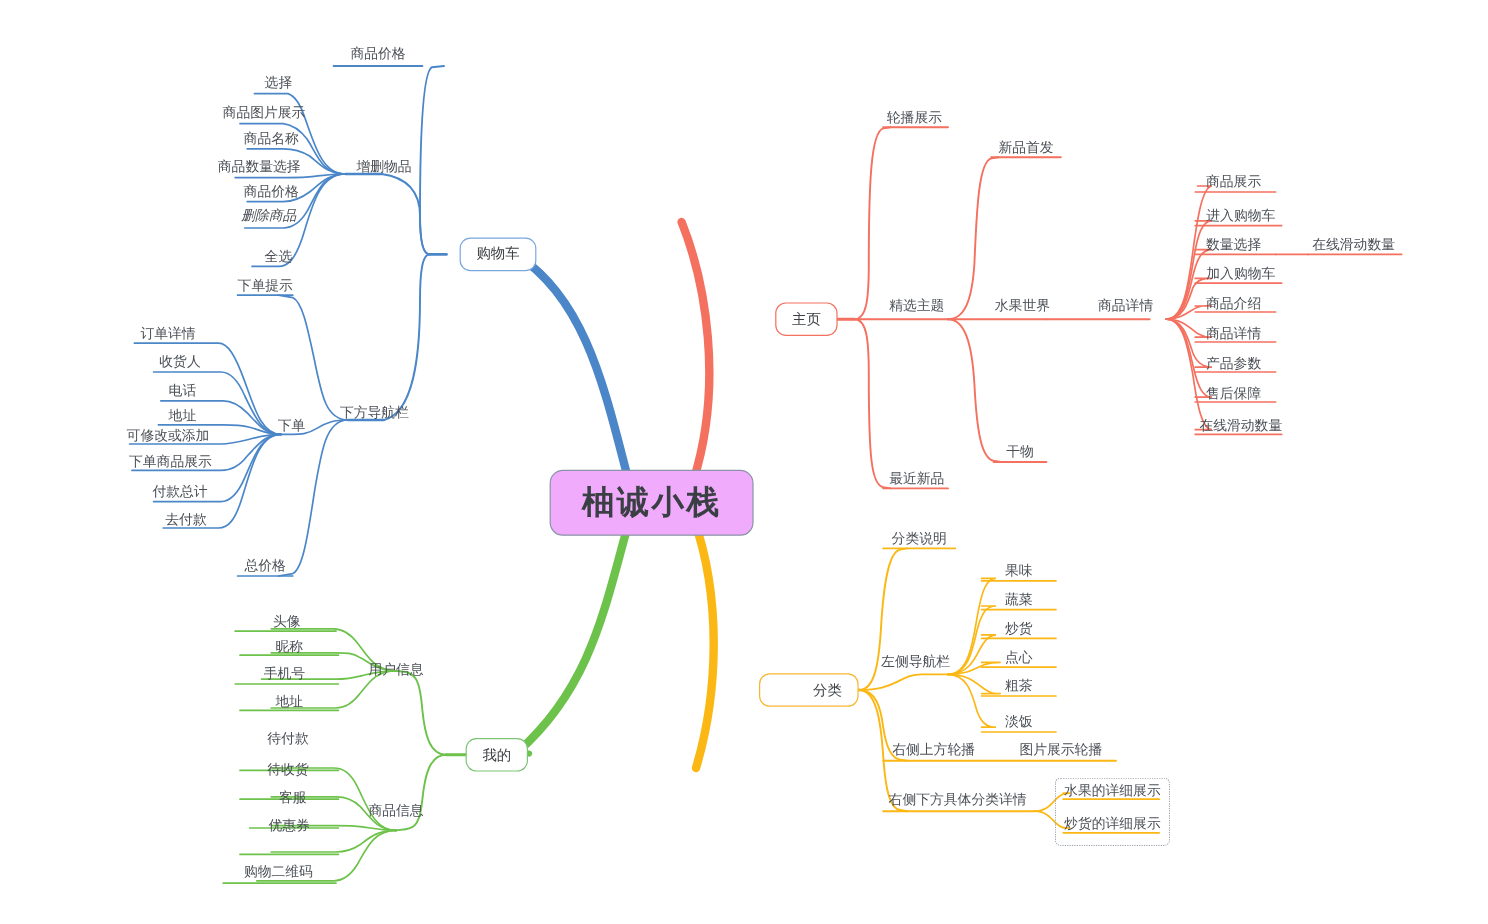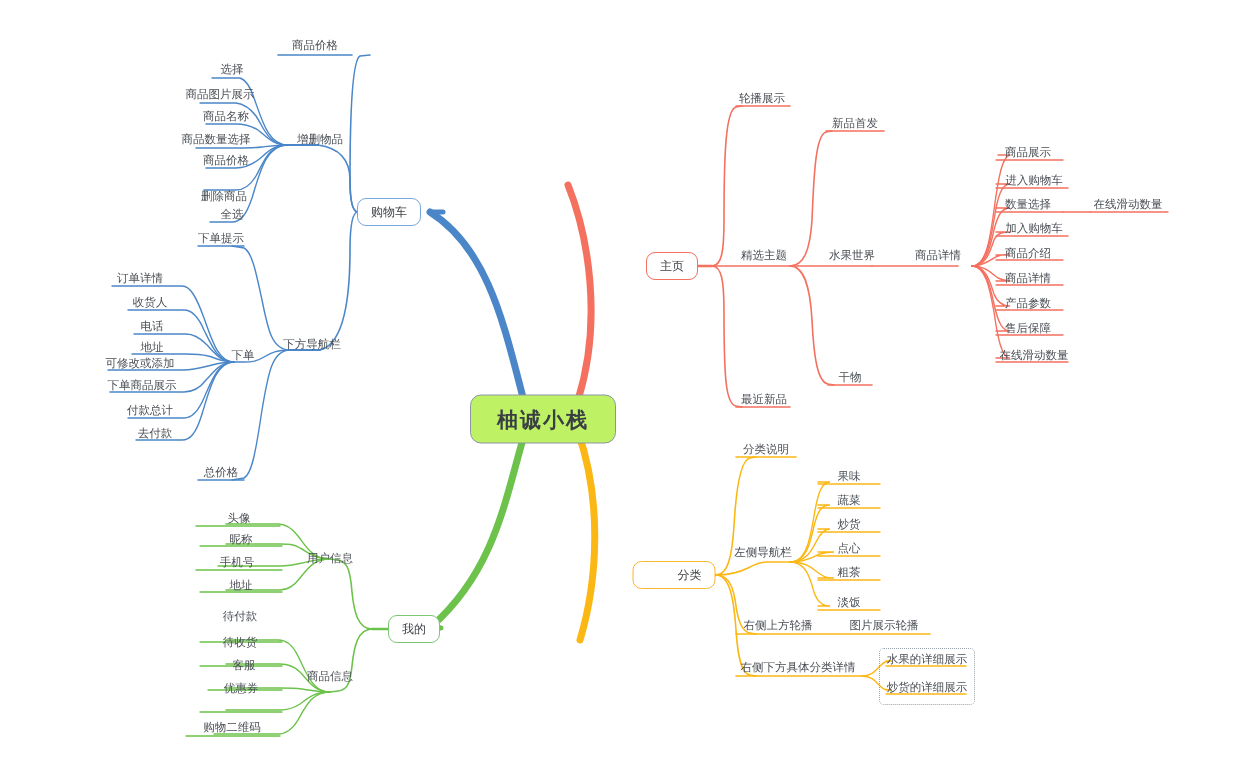--- a/index.html
+++ b/index.html
@@ -41,23 +41,23 @@
   .boxed {
     border: 1.4px solid #8a94a6;
     border-radius: 9px;
     background: #ffffff;
     padding: 7px 13px;
     font-size: 12px;
   }
   .root-node {
     border: 1.6px solid #8a94a6;
     border-radius: 11px;
-    background: #bef264;
+    background: #f0abfc;
     padding: 13px 26px;
-    font-size: 21px;
+    font-size: 27px;
     font-weight: bold;
     color: #3a3f44;
     letter-spacing: 2px;
     text-align: right;
   }
   .boxed.blue   { border-color: #7aa7de; }
   .boxed.red    { border-color: #f4705f; }
   .boxed.green  { border-color: #7cc576; }
   .boxed.yellow { border-color: #f9b633; }
 
@@ -213,32 +213,32 @@
       <path d="M200,666 L282,666" stroke="#6cc24a" stroke-width="1.4"></path>
       <path d="M208,690 L282,690" stroke="#6cc24a" stroke-width="1.4"></path>
       <path d="M200,712 L282,712" stroke="#6cc24a" stroke-width="1.4"></path>
       <path d="M186,736 L280,736" stroke="#6cc24a" stroke-width="1.4"></path>
 
     </g>
   </svg>
 
   <div class="node root-node" style="left:543px; top:419px;">柚诚小栈</div>
 
-  <div class="node boxed blue" style="left:389px; top:212px;">购物车</div>
+  <div class="node boxed blue" style="left:415px; top:212px;font-family:Liberation Mono, monospace;">购物车</div>
 
   <div class="node leaf" style="left:315px; top:46px;">商品价格</div>
 
   <div class="node branch-title" style="left:320px; top:140px;">增删物品</div>
 
   <div class="node leaf" style="left:232px; top:70px;">选择</div>
   <div class="node leaf" style="left:220px; top:95px;">商品图片展示</div>
   <div class="node leaf" style="left:226px; top:117px;">商品名称</div>
   <div class="node leaf" style="left:216px; top:140px;">商品数量选择</div>
   <div class="node leaf" style="left:226px; top:161px;">商品价格</div>
-  <div class="node leaf" style="left:224px; top:197px;">删除商品</div>
+  <div class="node leaf" style="left:224px; top:181px;font-style:italic;">删除商品</div>
   <div class="node leaf" style="left:232px; top:215px;">全选</div>
 
   <div class="node branch-title" style="left:312px; top:345px;">下方导航栏</div>
 
   <div class="node leaf" style="left:221px; top:239px;">下单提示</div>
   <div class="node branch-title" style="left:243px; top:356px;">下单</div>
   <div class="node leaf" style="left:221px; top:473px;">总价格</div>
 
   <div class="node leaf" style="left:140px; top:279px;">订单详情</div>
   <div class="node leaf" style="left:150px; top:303px;">收货人</div>

